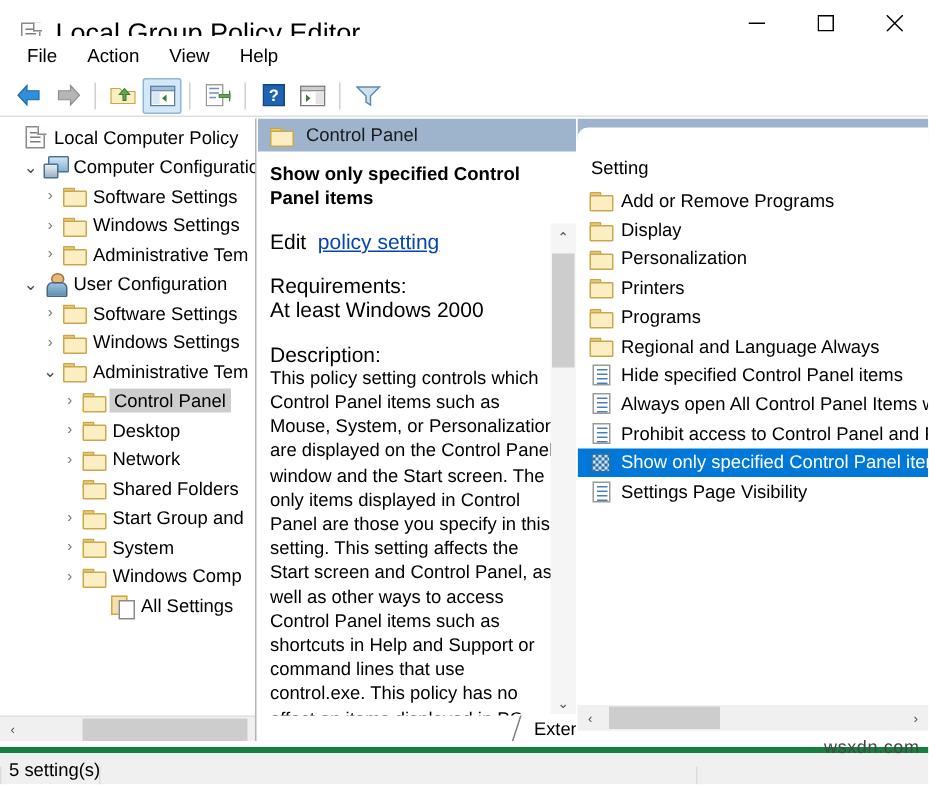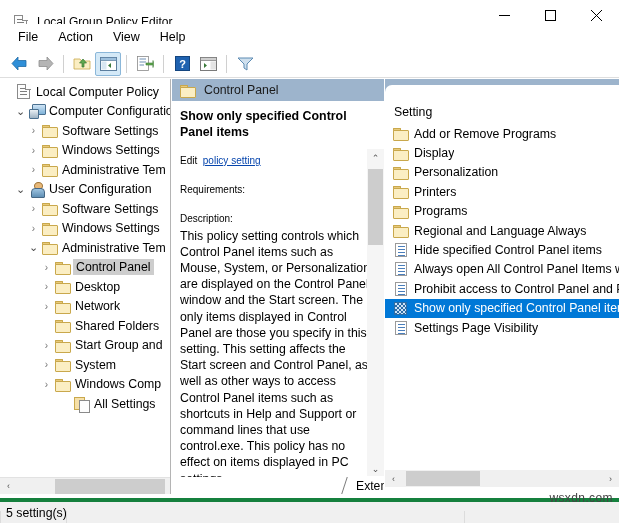--- a/index.html
+++ b/index.html
@@ -24,21 +24,21 @@
     position: absolute; left: 0; top: 0; width: 619px; height: 44px;
     background: #ffffff;
     display: flex; align-items: center;
   }
   #title-icon {
     margin-left: 11px; width: 18px; height: 18px;
     display: flex; align-items: center; justify-content: center;
   }
   #title-text {
     margin-left: 8px;
-    font-size: 12px;
+    font-size: 18px;
     color: #000;
     white-space: nowrap;
   }
   #win-buttons {
     position: absolute; right: 0; top: 0; height: 44px;
     display: flex; align-items: stretch;
   }
   .win-btn {
     width: 46px; height: 30px;
     display: flex; align-items: center; justify-content: center;
@@ -166,21 +166,21 @@
   }
   #mid-body {
     position: absolute; left: 0; top: 23px; width: 212px; height: 375px;
     padding: 6px 10px 0 8px;
     overflow: hidden;
   }
   #mid-title {
     font-weight: bold; font-size: 12.4px; line-height: 16px;
     margin-bottom: 13px;
   }
-  .mid-line { font-size: 10px; line-height: 16.2px; }
+  .mid-line { font-size: 14px; line-height: 16.2px; }
   #edit-row { margin-bottom: 13px; }
   #policy-link {
     color: #0645ad; text-decoration: underline; cursor: pointer;
   }
   .mid-block { margin-bottom: 13px; }
   #mid-desc { font-size: 12.3px; line-height: 16.2px; }
   #mid-vscroll {
     position: absolute; right: 0; top: 70px; width: 17px; height: 328px;
     background: #f5f5f5;
   }
@@ -606,20 +606,21 @@
       <div id="mid-body">
         <div id="mid-title">Show only specified Control Panel items</div>
 
         <div id="edit-row" class="mid-line">
           <span>Edit</span>
           <span>&nbsp;</span><a id="policy-link">policy setting</a><span>&nbsp;</span>
         </div>
 
         <div class="mid-block">
           <div class="mid-line">Requirements:</div>
+          <div class="mid-line">At least Windows 2000</div>
         </div>
 
         <div>
           <div class="mid-line">Description:</div>
           <div id="mid-desc">This policy setting controls which Control Panel items such as Mouse, System, or Personalization, are displayed on the Control Panel window and the Start screen. The only items displayed in Control Panel are those you specify in this setting. This setting affects the Start screen and Control Panel, as well as other ways to access Control Panel items such as shortcuts in Help and Support or command lines that use control.exe. This policy has no effect on items displayed in PC settings.</div>
         </div>
       </div>
 
       <div id="mid-vscroll">
         <div class="vs-arrow">⌃</div>

